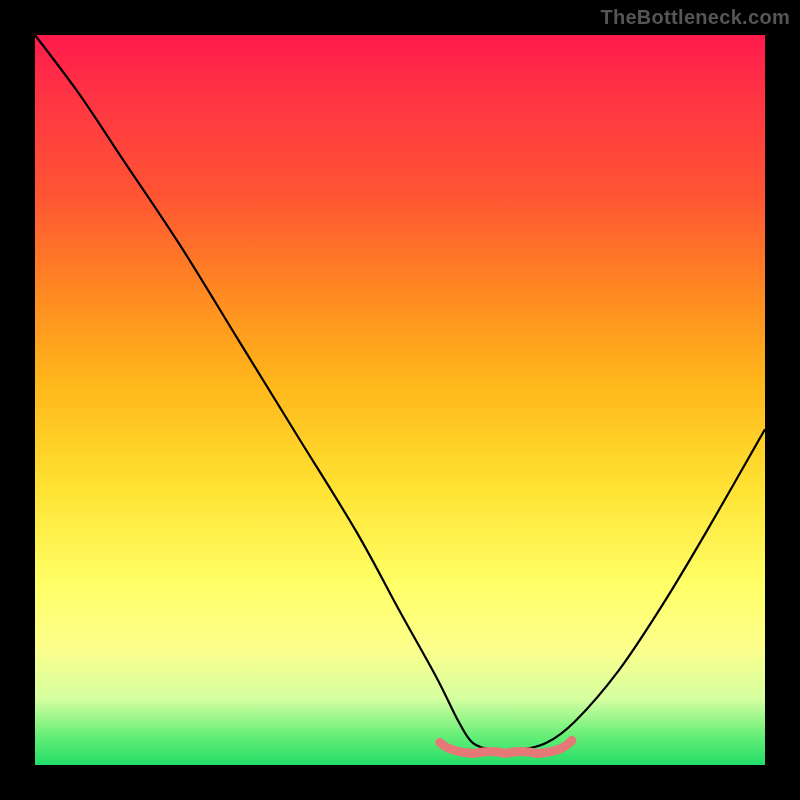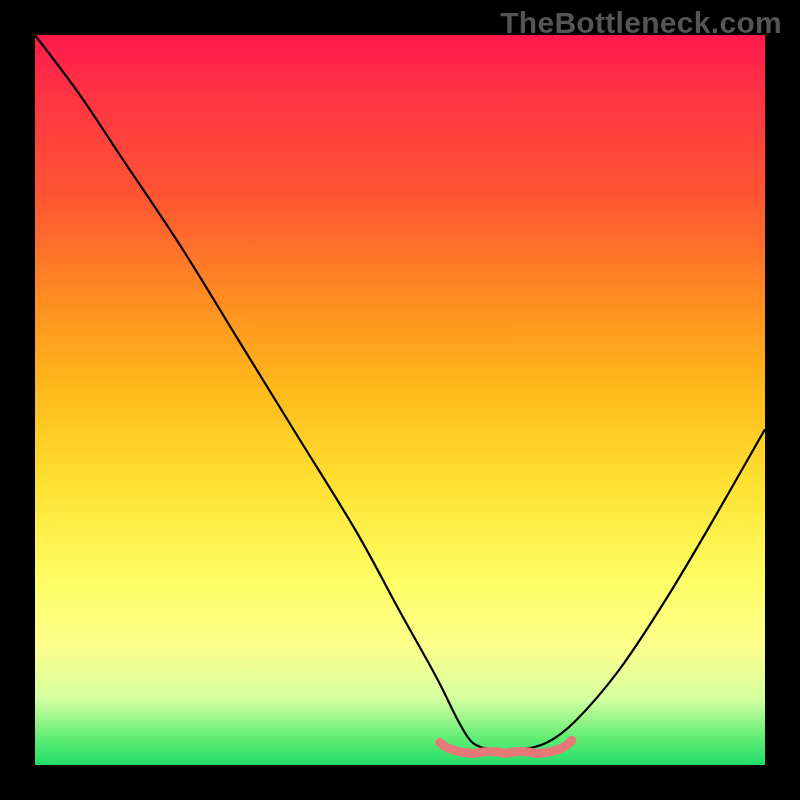--- a/index.html
+++ b/index.html
@@ -33,23 +33,23 @@
       #ffff66 75%,
       #fcff8c 84%,
       #d4ffa0 91%,
       #66ee77 96%,
       #22dd66 100%
     );
   }
   .watermark {
     position: absolute;
     top: 6px;
-    right: 18px;
+    right: 10px;
     color: #555;
-    font-size: 30px;
+    font-size: 20px;
     font-weight: 600;
     letter-spacing: 0.3px;
     user-select: none;
   }
   svg.curve-layer {
     position: absolute;
     left: 0;
     top: 0;
     width: 730px;
     height: 730px;

